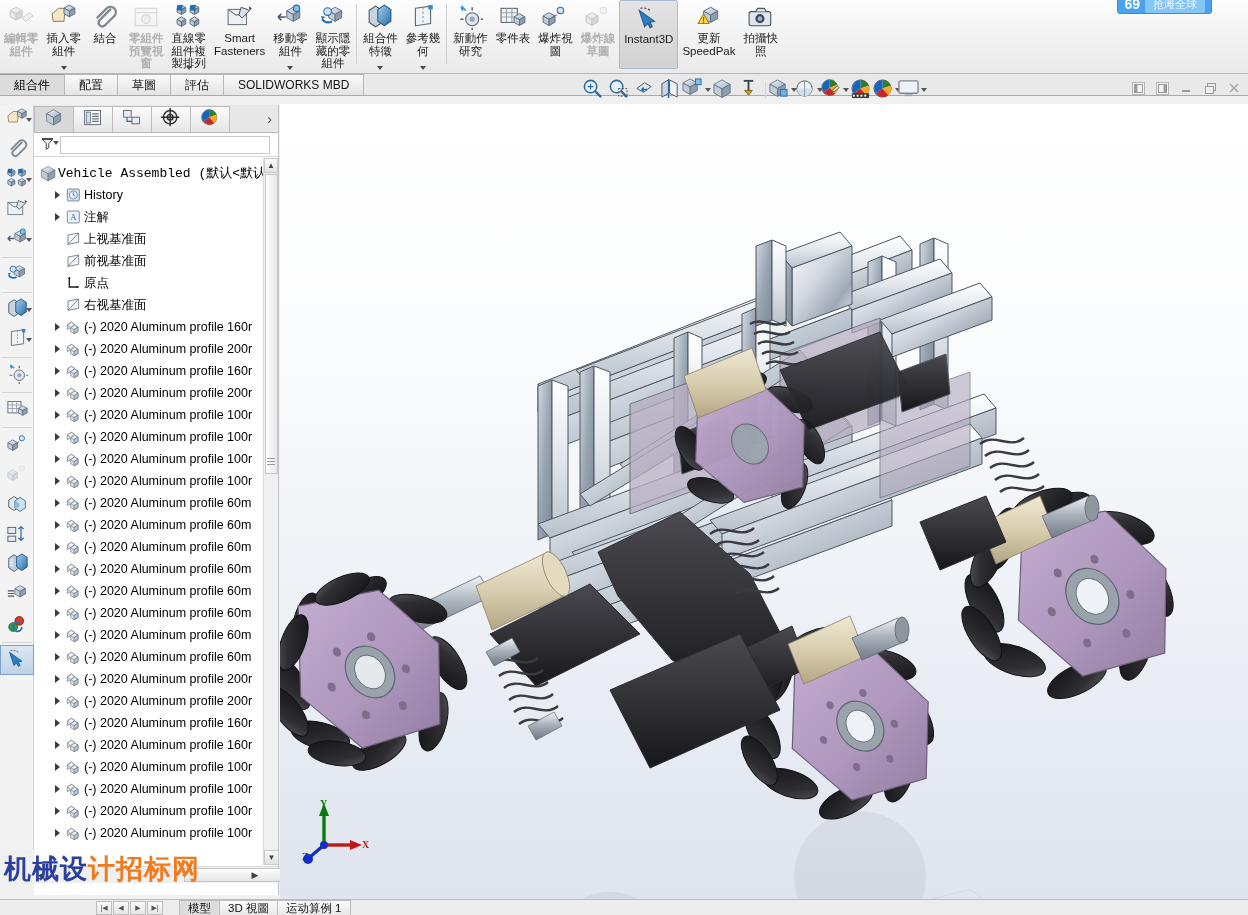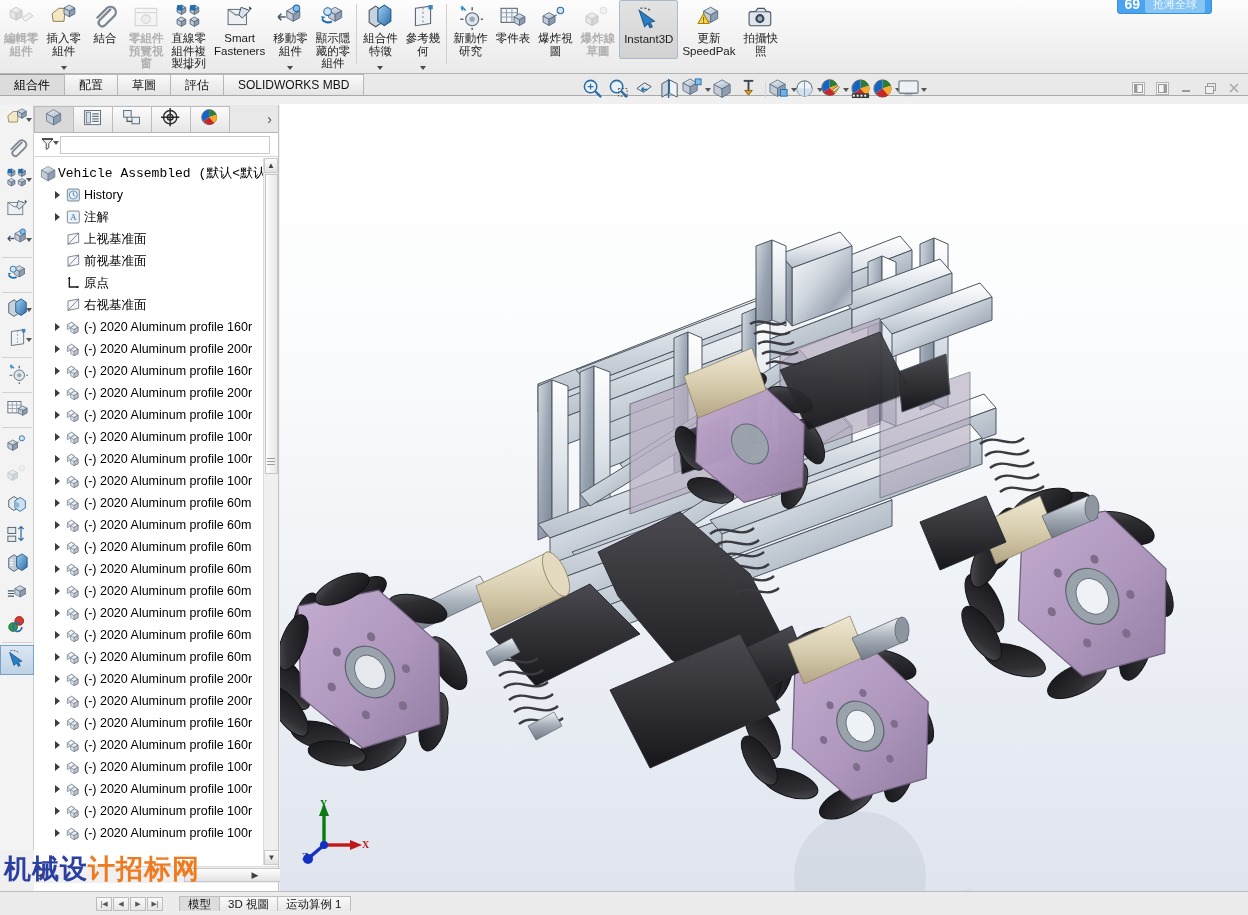--- a/index.html
+++ b/index.html
@@ -31,21 +31,21 @@
   .rb .ic { height:30px; display:flex; align-items:center; justify-content:center; }
   .rb .lb {
     font-size:11.5px; line-height:12.5px; color:#1a1a1a;
     white-space:pre-line; margin-top:0px;
   }
   .rb.disabled .lb { color:#b0b0b0;font-weight:bold; }
   .rb.disabled .ic { opacity:.35; filter:grayscale(1); }
   .rb.sel {
     background:linear-gradient(#e3e3e3,#d2d2d2);
     border:1px solid #a7bcd0; border-radius:2px;
-    height:59px;
+    height:69px;
   }
   .rb .carrow {
     position:absolute; bottom:1px; left:50%; transform:translateX(-50%);
     width:0;height:0;border-left:3.5px solid transparent;border-right:3.5px solid transparent;
     border-top:4px solid #4a4a4a;
   }
   .rb-sep { width:1px; height:60px; background:#d0d0d0; margin:4px 2px 0 2px; }
 
   
   #tabstrip {
@@ -183,23 +183,23 @@
     overflow:hidden;
   }
   #model { position:absolute; left:0; top:0; width:968px; height:795px; }
 
   
   #triad { position:absolute; left:22px; bottom:34px; width:70px; height:66px; }
   .tri-lbl { position:absolute; font-size:10px; font-weight:bold; font-family:"Liberation Serif",serif; }
 
   
   #bottombar {
-    position:absolute; left:0; bottom:0; width:1248px; height:24px;
+    position:absolute; left:0; bottom:0; width:1248px; height:16px;
     background:#ececec; border-top:1px solid #bcbcbc;
-    display:flex; align-items:center;
+    display:flex; align-items:flex-end;
   }
   .bnav { width:16px;height:14px;border:1px solid #bdbdbd;background:linear-gradient(#fafafa,#e6e6e6);
           margin-left:1px; display:flex;align-items:center;justify-content:center;font-size:7px;color:#555;}
   .btab {
     height:15px; line-height:14px; padding:0 8px; font-size:11.5px;
     border:1px solid #bdbdbd; border-bottom:none; margin-right:-1px;
     background:linear-gradient(#fafafa,#e8e8e8); cursor:default; color:#111;
   }
   .btab.active { background:#dcdcdc; }
 

